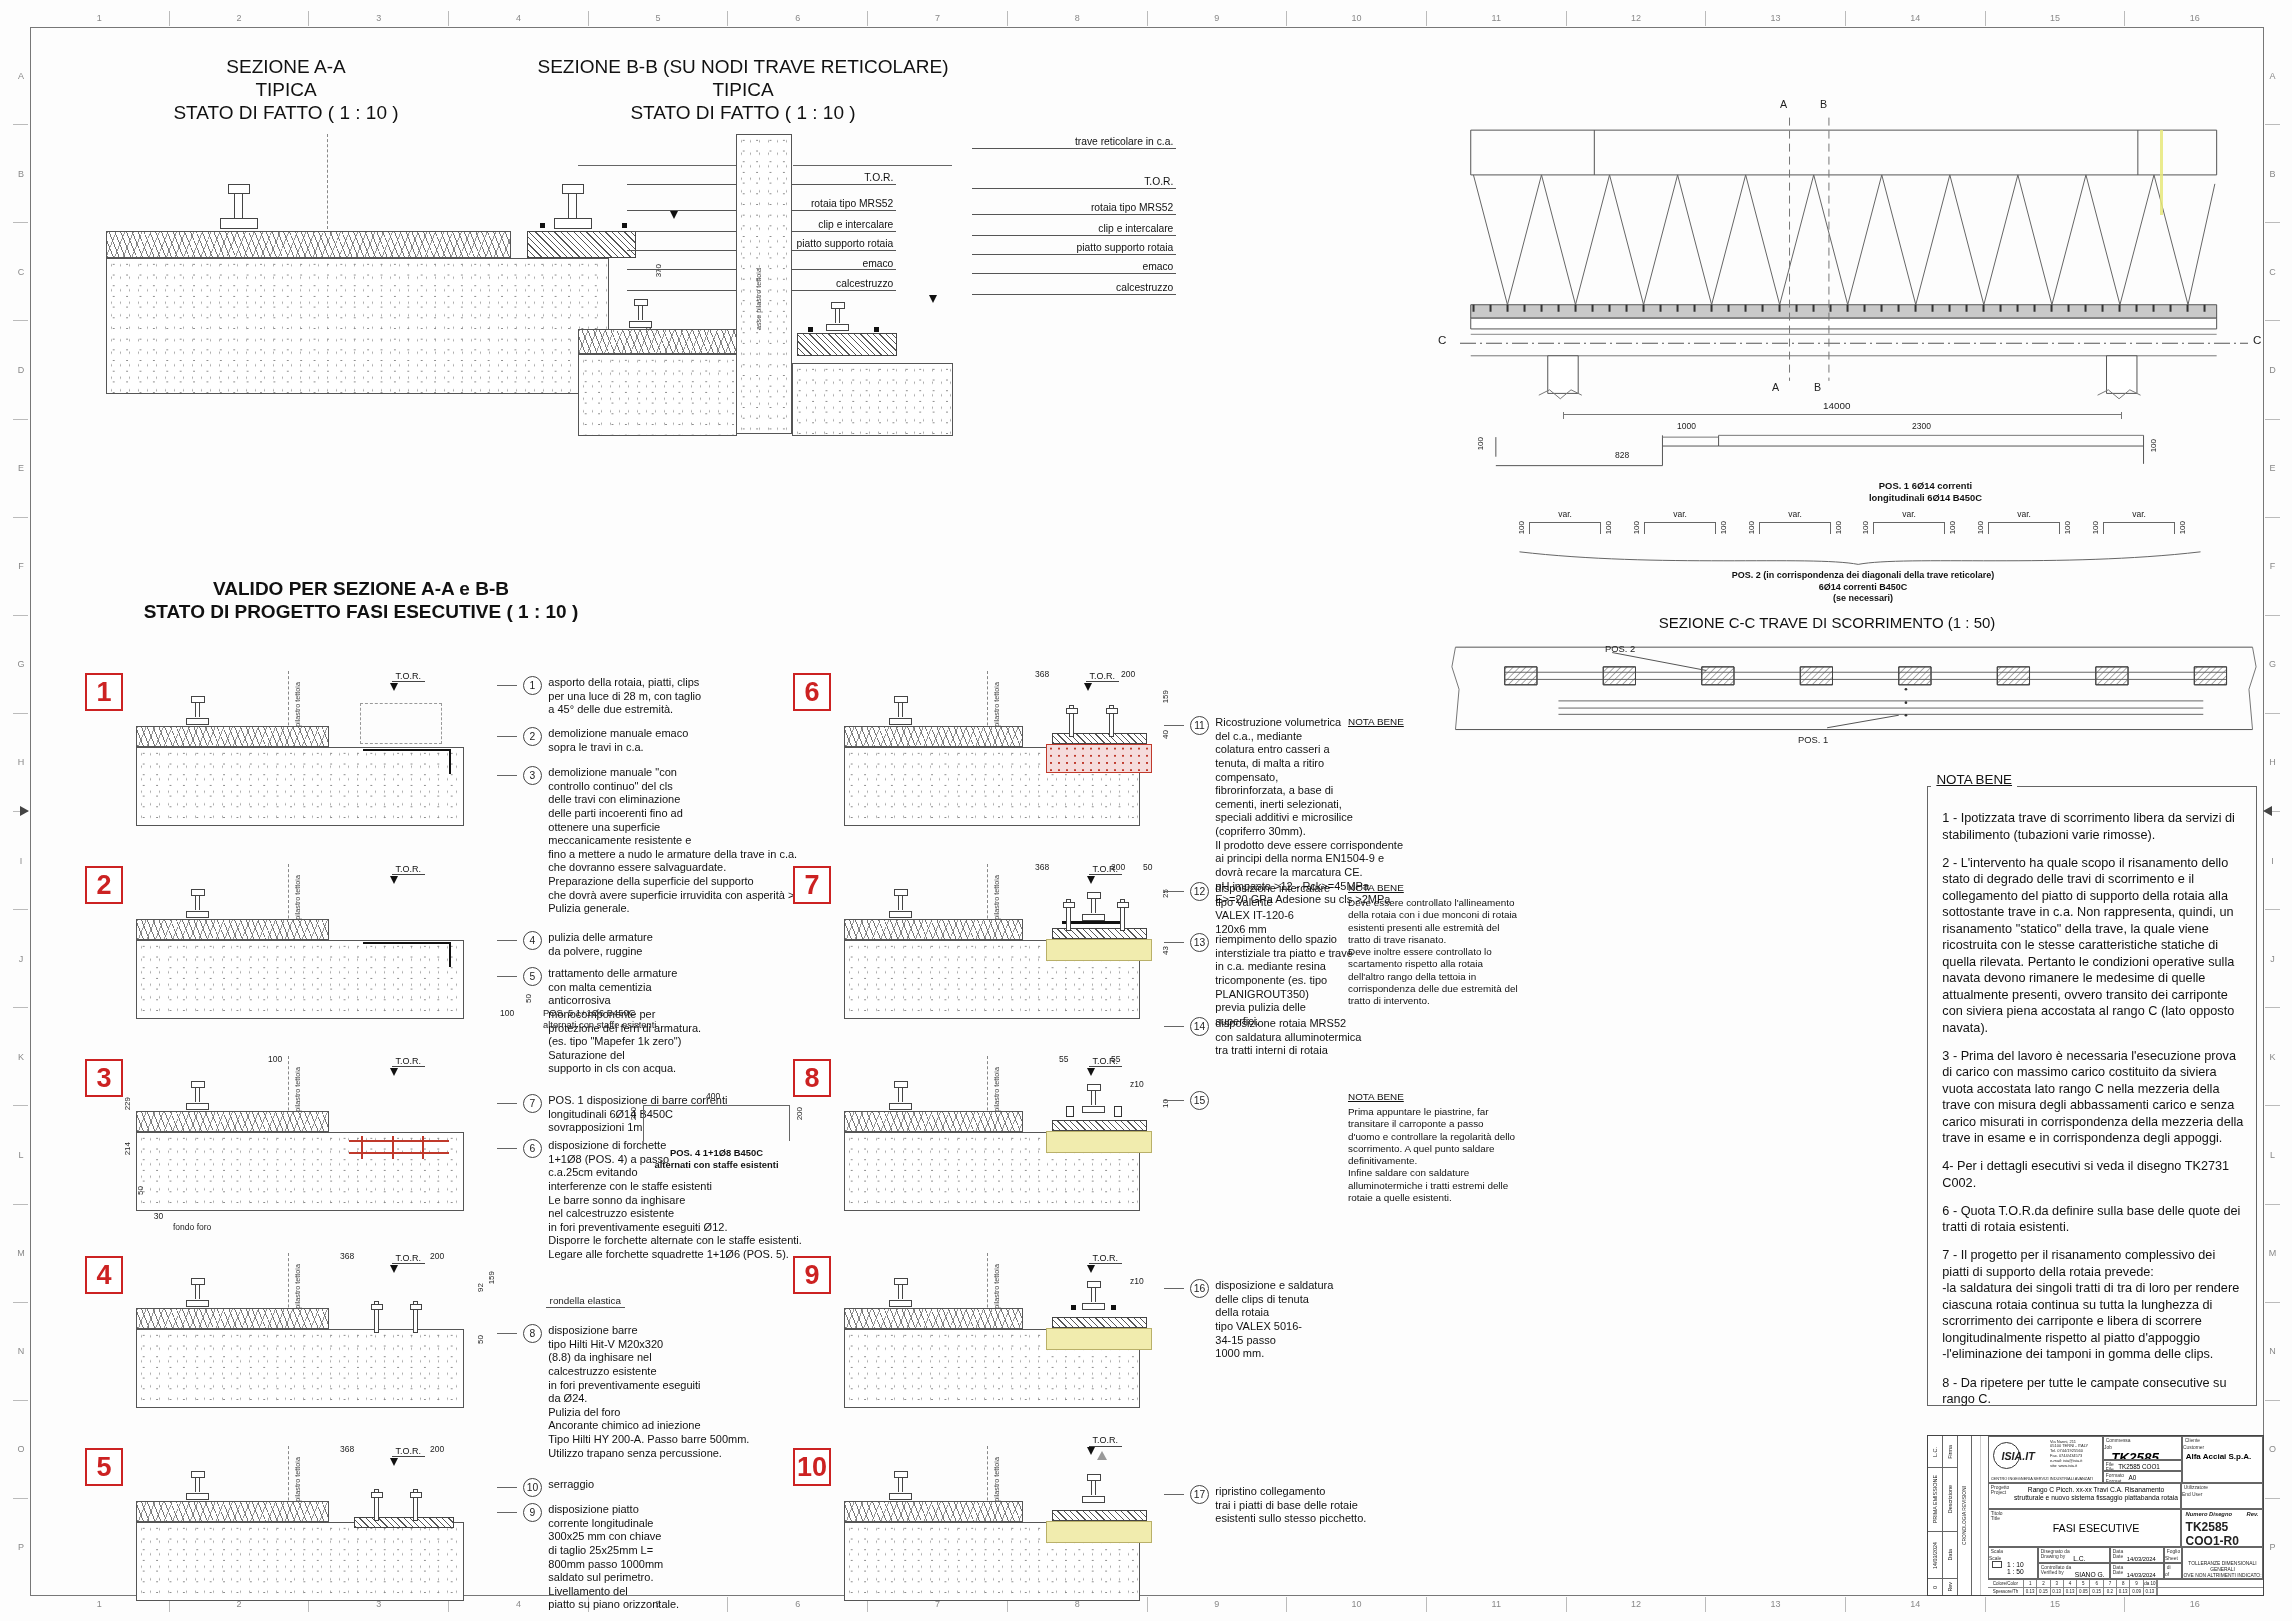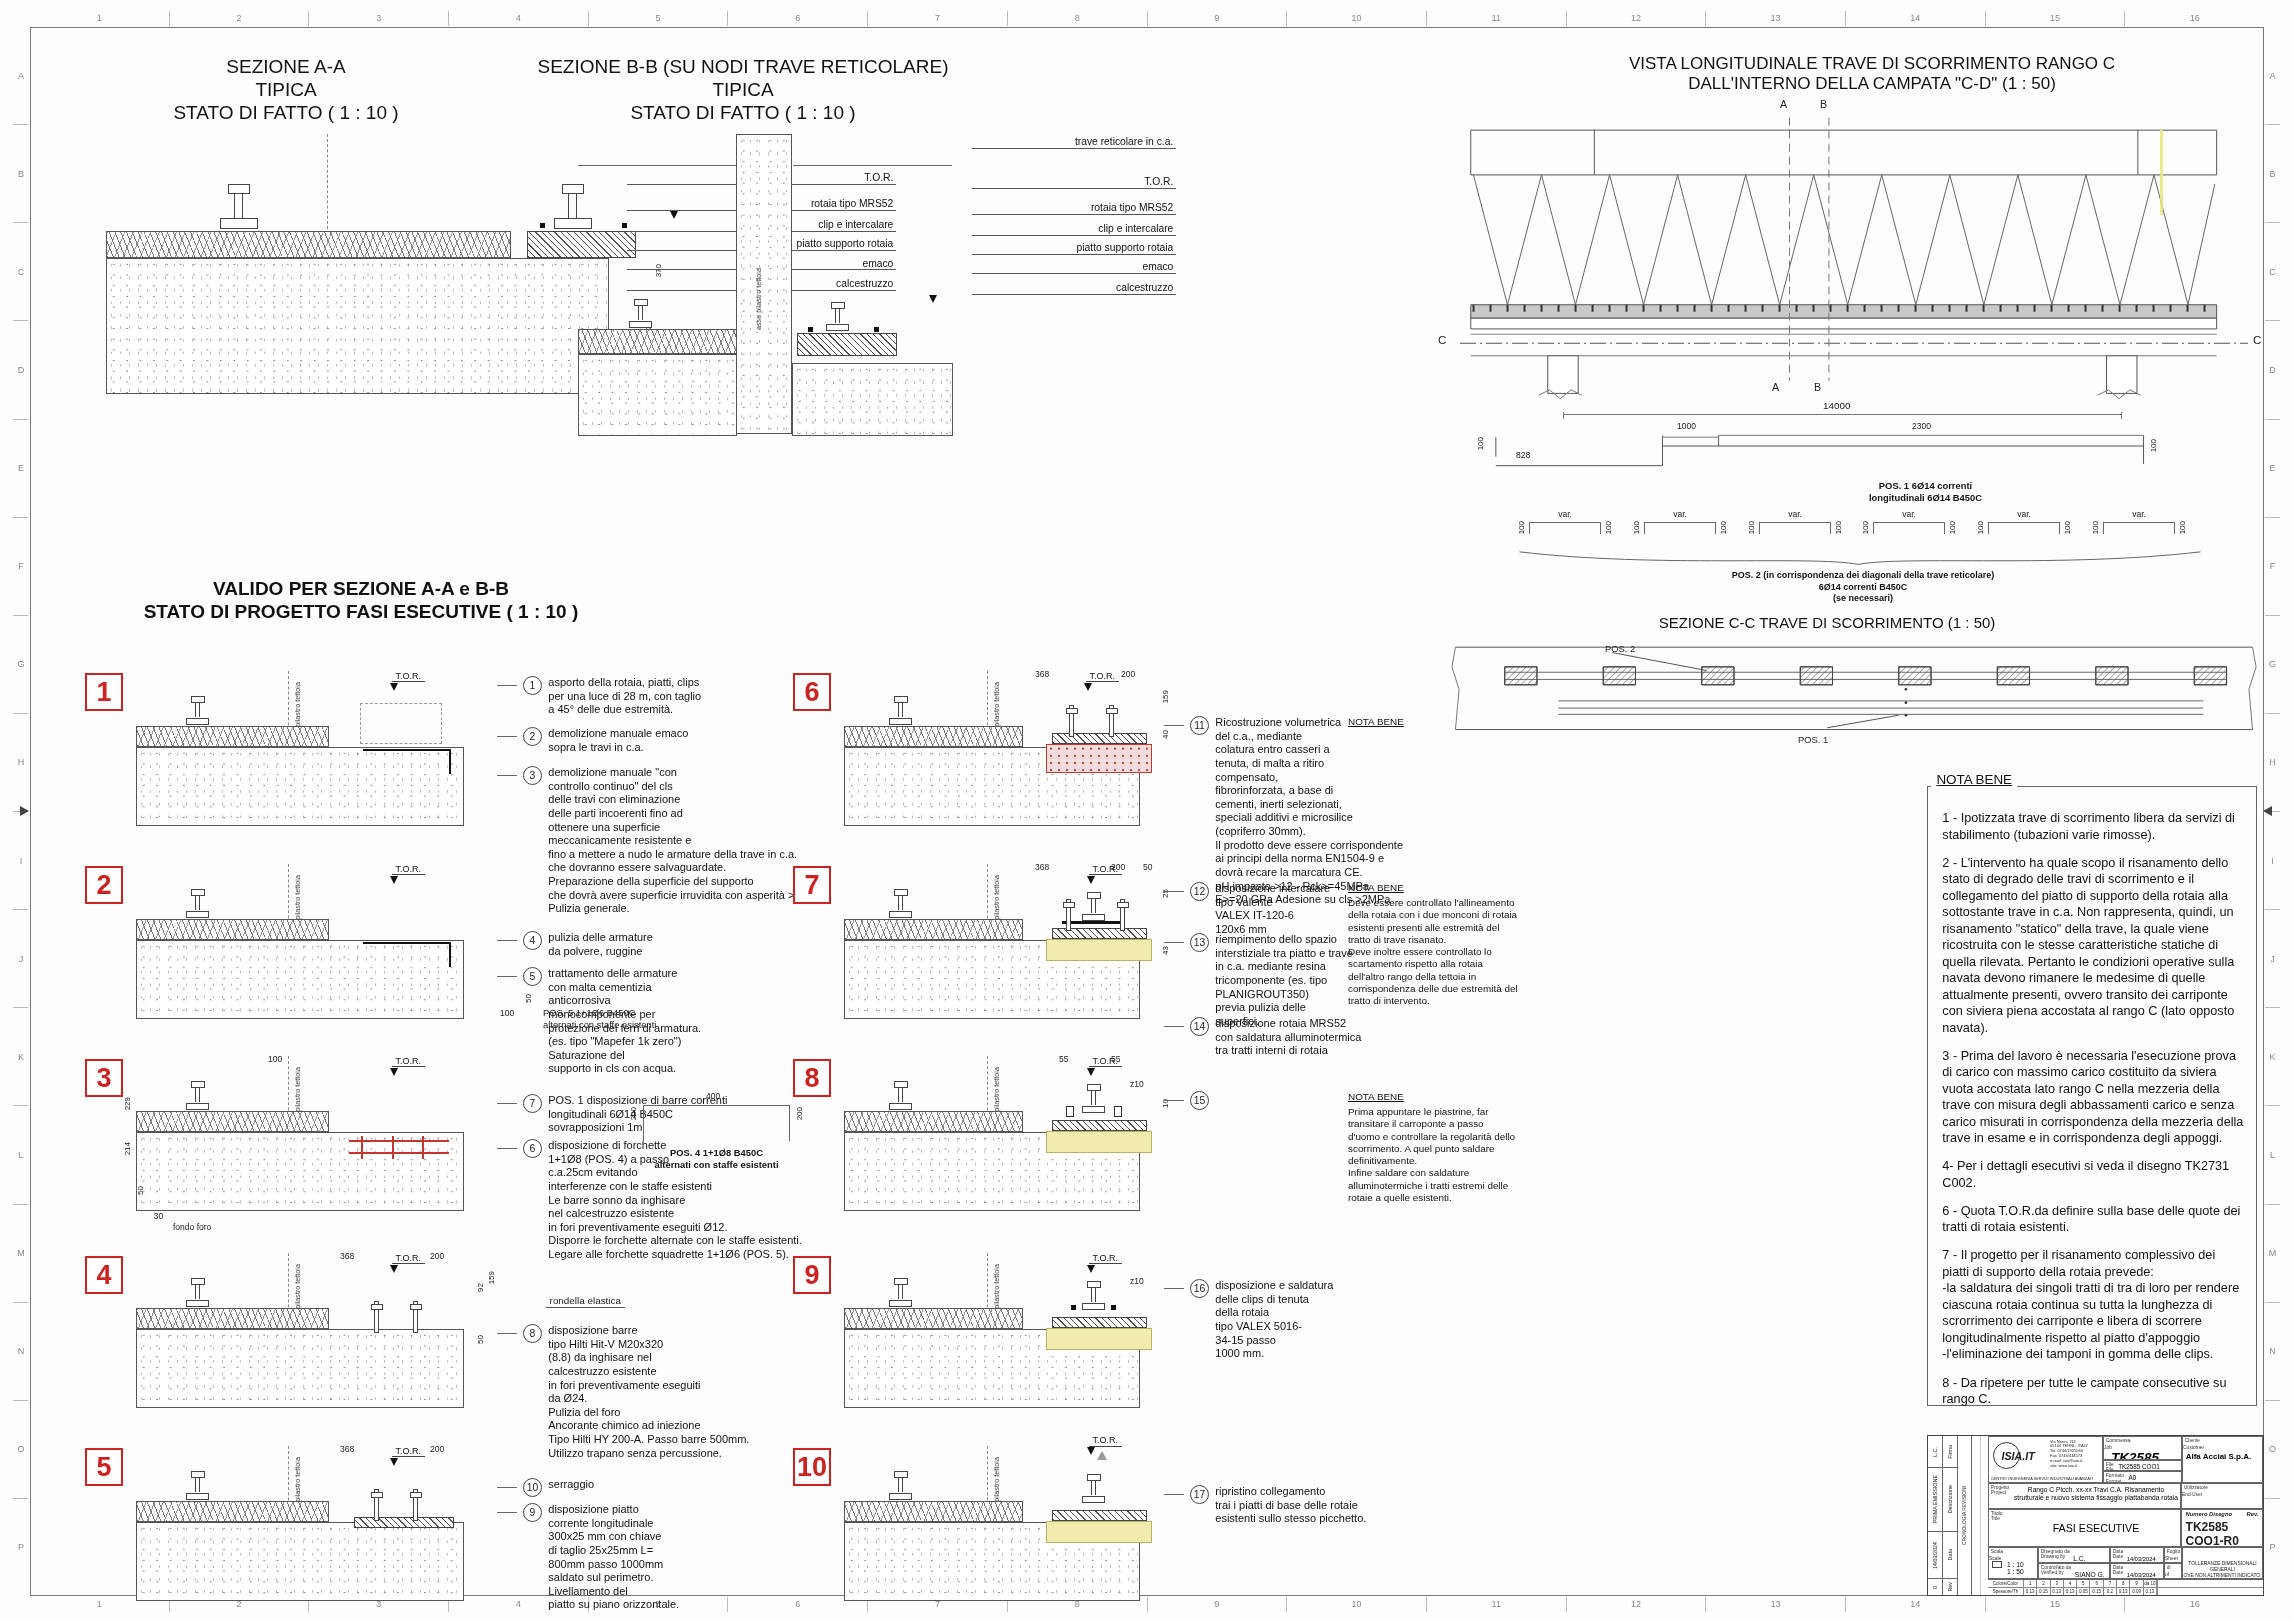--- a/index.html
+++ b/index.html
@@ -237,22 +237,20 @@
   <div class="leadcol" style="left:972px;top:136px;width:204px;">
     <div class="lead" style="margin-bottom:27px;">trave reticolare in c.a.</div>
     <div class="lead" style="margin-bottom:13.4px;">T.O.R.</div>
     <div class="lead" style="margin-bottom:8px;">rotaia tipo MRS52</div>
     <div class="lead" style="margin-bottom:6.3px;">clip e intercalare</div>
     <div class="lead" style="margin-bottom:6.3px;">piatto supporto rotaia</div>
     <div class="lead" style="margin-bottom:8px;">emaco</div>
     <div class="lead">calcestruzzo</div>
   </div>
 
-  <div class="sect-title pre" style="left:1487px;top:54px;width:770px;font-size:17px;">VISTA LONGITUDINALE TRAVE DI SCORRIMENTO RANGO C
-DALL'INTERNO DELLA CAMPATA "C-D" (1 : 50)</div>
   <span class="abs" style="left:1780px;top:98px;font-size:10.7px;">A</span>
   <span class="abs" style="left:1820px;top:98px;font-size:10.7px;">B</span>
   <svg style="left:1460px;top:112px;" width="788" height="287" viewBox="0 0 880 320">
     <rect x="12" y="20" width="833" height="50" fill="none" stroke="#555"></rect>
     <line x1="150" y1="20" x2="150" y2="70" stroke="#555"></line>
       <line x1="757" y1="20" x2="757" y2="70" stroke="#555"></line>
     <polyline points="15,70 53,215 91,70 129,215 167,70 205,215 243,70 281,215 319,70 357,215 395,70 433,215 471,70 509,215 547,70 585,215 623,70 661,215 699,70 737,215 775,70 813,215 843,80" fill="none" stroke="#666"></polyline>
     <rect x="12" y="215" width="833" height="15" fill="#c9c9c9" stroke="#555"></rect>
     <line x1="14" y1="219" x2="845" y2="219" stroke="#333" stroke-width="7" stroke-dasharray="2 15"></line>
     <rect x="12" y="230" width="833" height="12" fill="#fff" stroke="#555"></rect>
@@ -276,21 +274,21 @@
 
   <svg style="left:1487px;top:430px;" width="734" height="49" viewBox="0 0 820 55">
     <line x1="8" y1="8" x2="8" y2="30" stroke="#555"></line>
     <path d="M8 40 H195 V18 H258 M258 18 H735" fill="none" stroke="#555"></path>
     <line x1="195" y1="6" x2="195" y2="18" stroke="#555"></line>
       <line x1="258" y1="6" x2="258" y2="18" stroke="#555"></line>
     <line x1="195" y1="8" x2="258" y2="8" stroke="#777"></line>
     <line x1="258" y1="6" x2="735" y2="6" stroke="#777"></line>
     <line x1="735" y1="6" x2="735" y2="38" stroke="#555"></line>
   </svg>
-  <span class="dim" style="left:1516px;top:450px;">828</span>
+  <span class="dim" style="left:1615px;top:450px;">828</span>
   <span class="dim" style="left:1677px;top:421px;">1000</span>
   <span class="dim" style="left:1912px;top:421px;">2300</span>
   <span class="dimv" style="left:1476px;top:437px;">100</span>
   <span class="dimv" style="left:2149px;top:439px;">100</span>
   <div class="postxt pre" style="left:1791px;top:480px;width:269px;">POS. 1 6Ø14 correnti
 longitudinali 6Ø14 B450C</div>
   <div class="vargroup" style="left:1515px;top:509px;">
       <span class="vl">var.</span>
       <span class="bk"></span>
       <span class="dimv h1">100</span>

